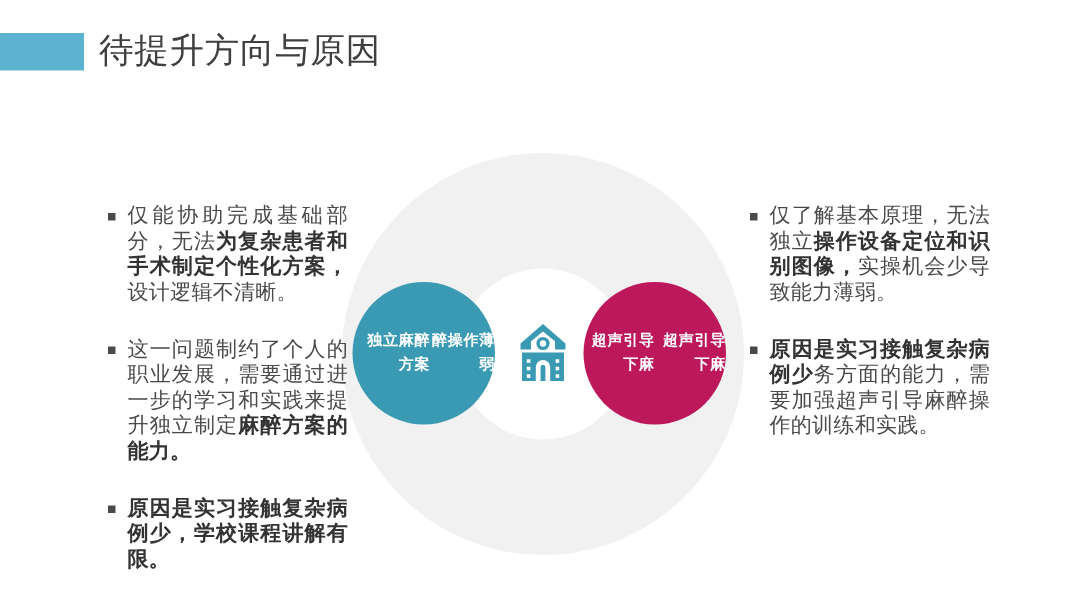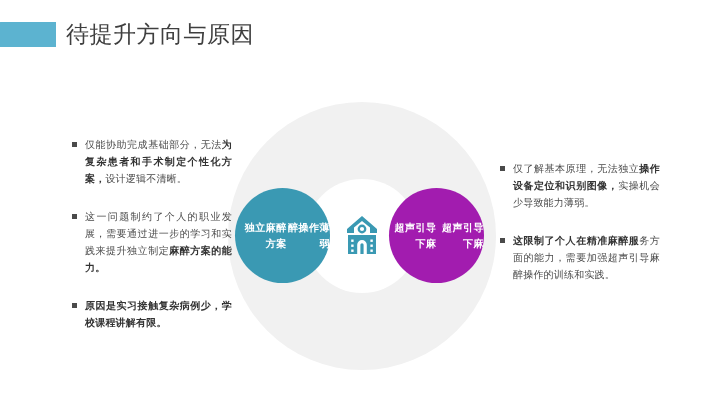--- a/index.html
+++ b/index.html
@@ -94,21 +94,21 @@
     font-weight: 700;
   }
   .bubble-left {
     left: 7px;
     top: 86px;
     background: #3a99b3;
   }
   .bubble-right {
     left: 161px;
     top: 86px;
-    background: #a21caf;
+    background: #be185d;
   }
   .bubble span { display: block; }
 
   
   .center-icon {
     position: absolute;
     left: 105px;
     top: 105px;
     width: 58px;
     height: 58px;
@@ -116,27 +116,27 @@
     align-items: center;
     justify-content: center;
   }
 
   
   .col {
     position: absolute;
     width: 160px;
   }
   .col-left  { left: 72px;  top: 136px; }
-  .col-right { left: 500px; top: 136px; margin-top: 24px; }
+  .col-right { left: 500px; top: 136px; }
 
   .bullet {
     position: relative;
     padding-left: 13px;
     margin-bottom: 21px;
-    font-size: 10px;
+    font-size: 14px;
     line-height: 17px;
     color: #4a4a4a;
     letter-spacing: 0.2px;
     text-align: justify;
   }
   .bullet:last-child { margin-bottom: 0; }
   .bullet .marker {
     position: absolute;
     left: 0;
     top: 6px;
@@ -206,17 +206,17 @@
     <div class="bullet">
       <span class="marker"></span><span></span><b>原因是实习接触复杂病例少，学校课程讲解有限。</b><span></span>
     </div>
   </div>
 
   <div class="col col-right">
     <div class="bullet">
       <span class="marker"></span><span>仅了解基本原理，无法独立</span><b>操作设备定位和识别图像，</b><span>实操机会少导致能力薄弱。</span>
     </div>
     <div class="bullet">
-      <span class="marker"></span><span></span><b>这限制了个人在精准麻醉服</b><span>务方面的能力，需要加强超声引导麻醉操作的训练和实践。</span>
+      <span class="marker"></span><span></span><b>原因是实习接触复杂病例少</b><span>务方面的能力，需要加强超声引导麻醉操作的训练和实践。</span>
     </div>
   </div>
 
 </div>
 
 </body></html>

